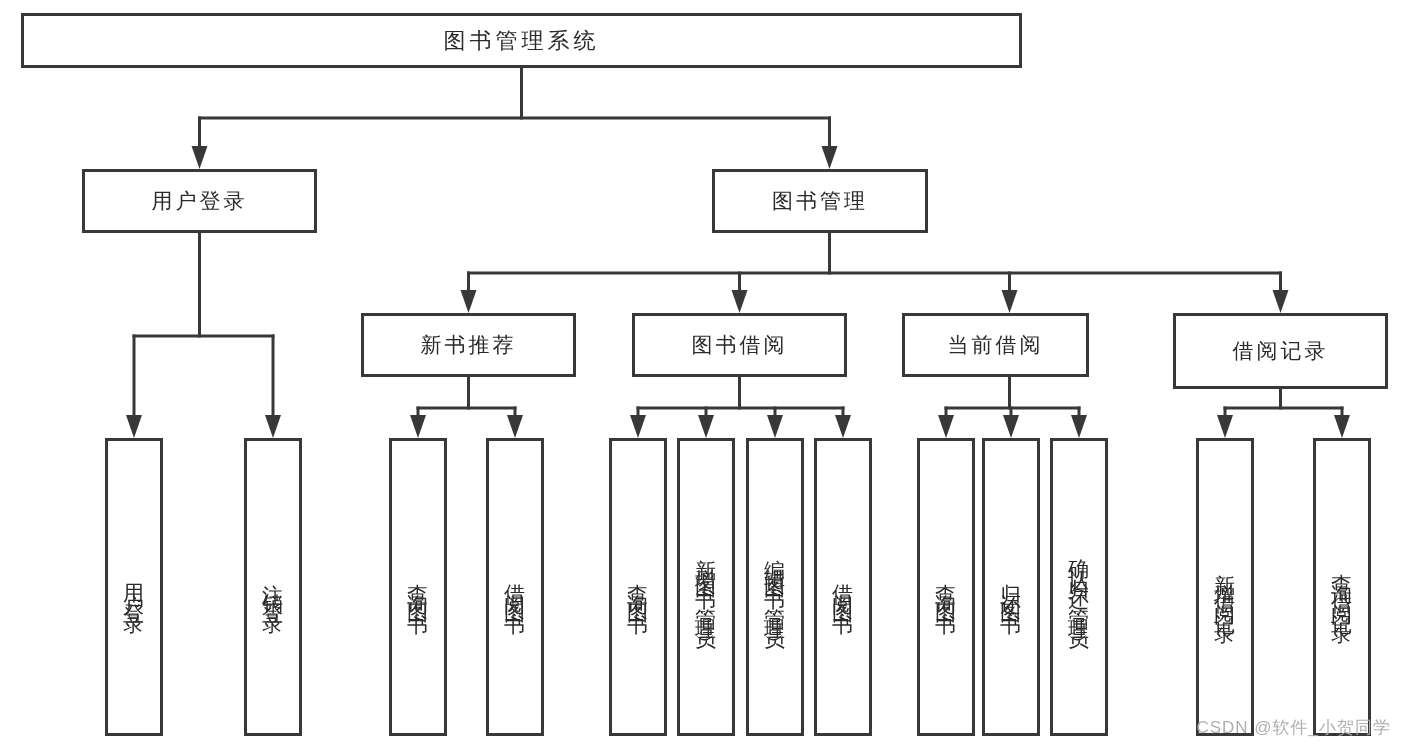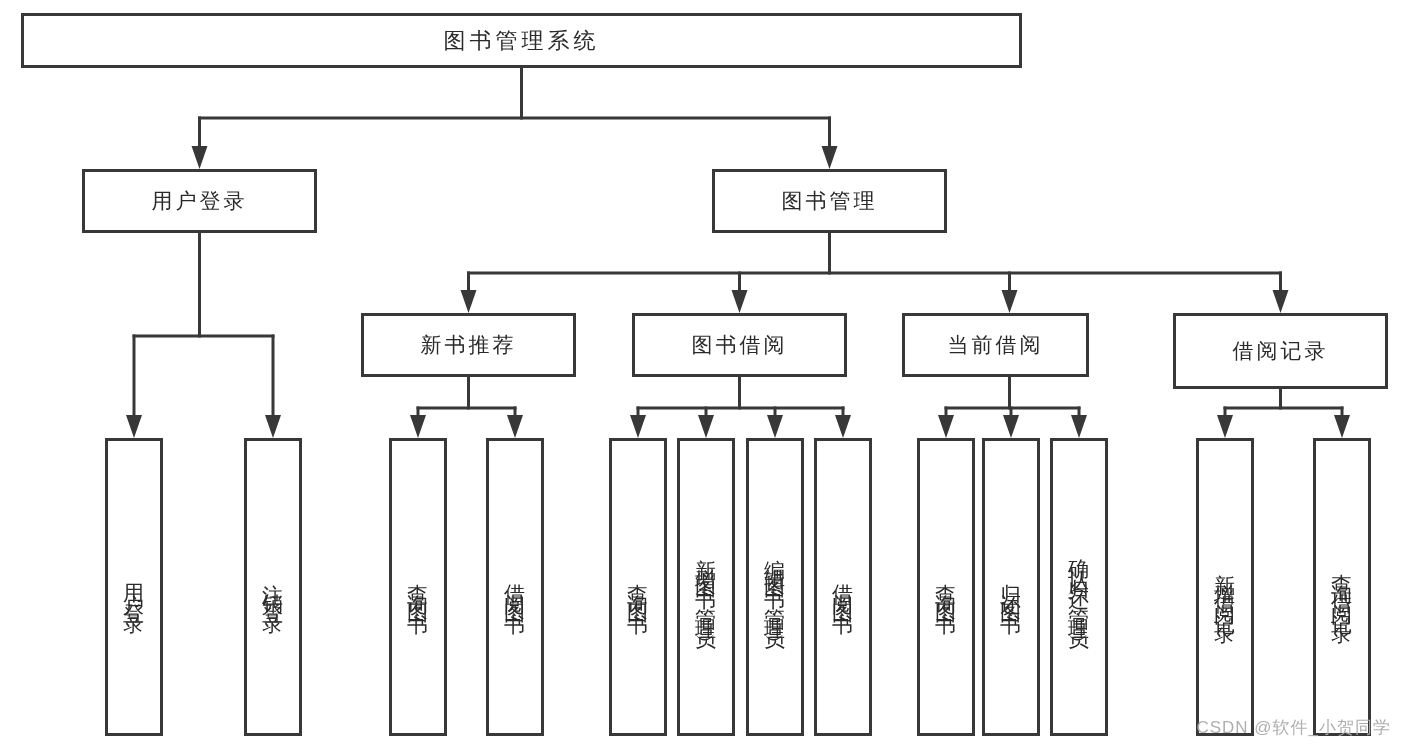--- a/index.html
+++ b/index.html
@@ -110,21 +110,21 @@
     <line x1="1223.5" y1="408" x2="1343.5" y2="408"></line>
     <line x1="1225" y1="406.5" x2="1225" y2="419"></line>
     <line x1="1342" y1="406.5" x2="1342" y2="419"></line>
     <polygon points="1217,415 1233,415 1225,438"></polygon>
     <polygon points="1334,415 1350,415 1342,438"></polygon>
   </svg>
 
   <div class="node root" style="left:21px; top:13px; width:1001px; height:55px;">图书管理系统</div>
 
   <div class="node" style="left:82px; top:169px; width:235px; height:64px;">用户登录</div>
-  <div class="node" style="left:712px; top:169px; width:235px; height:64px;">图书管理</div>
+  <div class="node" style="left:712px; top:169px; width:216px; height:64px;">图书管理</div>
 
   <div class="node" style="left:361px; top:313px; width:215px; height:64px;">新书推荐</div>
   <div class="node" style="left:632px; top:313px; width:215px; height:64px;">图书借阅</div>
   <div class="node" style="left:902px; top:313px; width:187px; height:64px;">当前借阅</div>
   <div class="node" style="left:1173px; top:313px; width:215px; height:76px;">借阅记录</div>
 
   <div class="node v" style="left:105px; top:438px; width:58px; height:298px;">用户登录</div>
   <div class="node v" style="left:244px; top:438px; width:58px; height:298px;">注销登录</div>
 
   <div class="node v" style="left:389px; top:438px; width:58px; height:298px;">查询图书</div>

